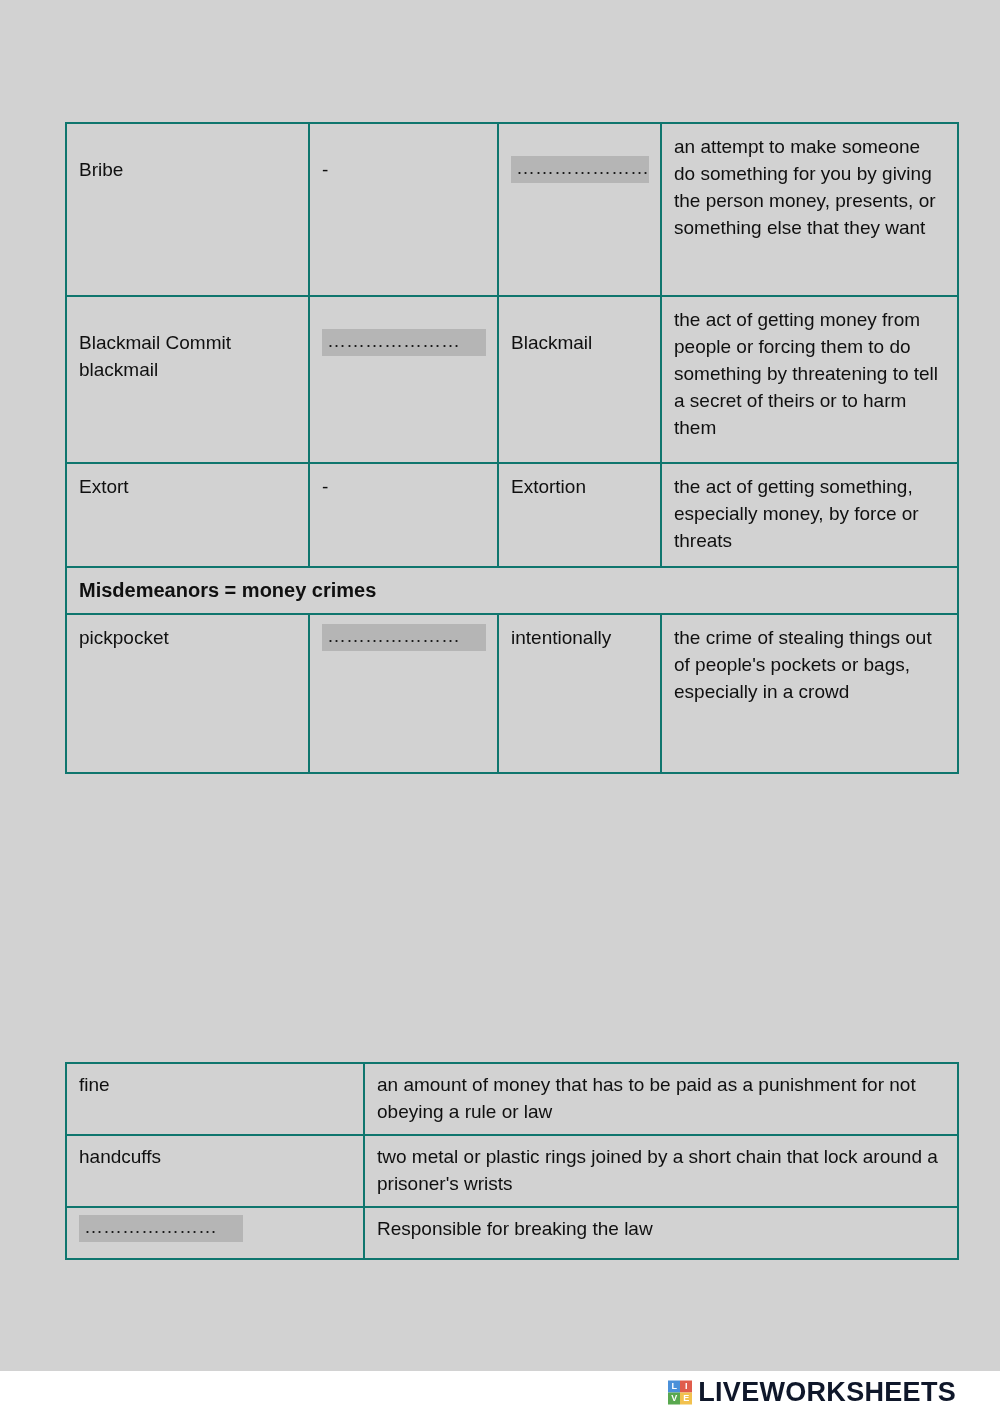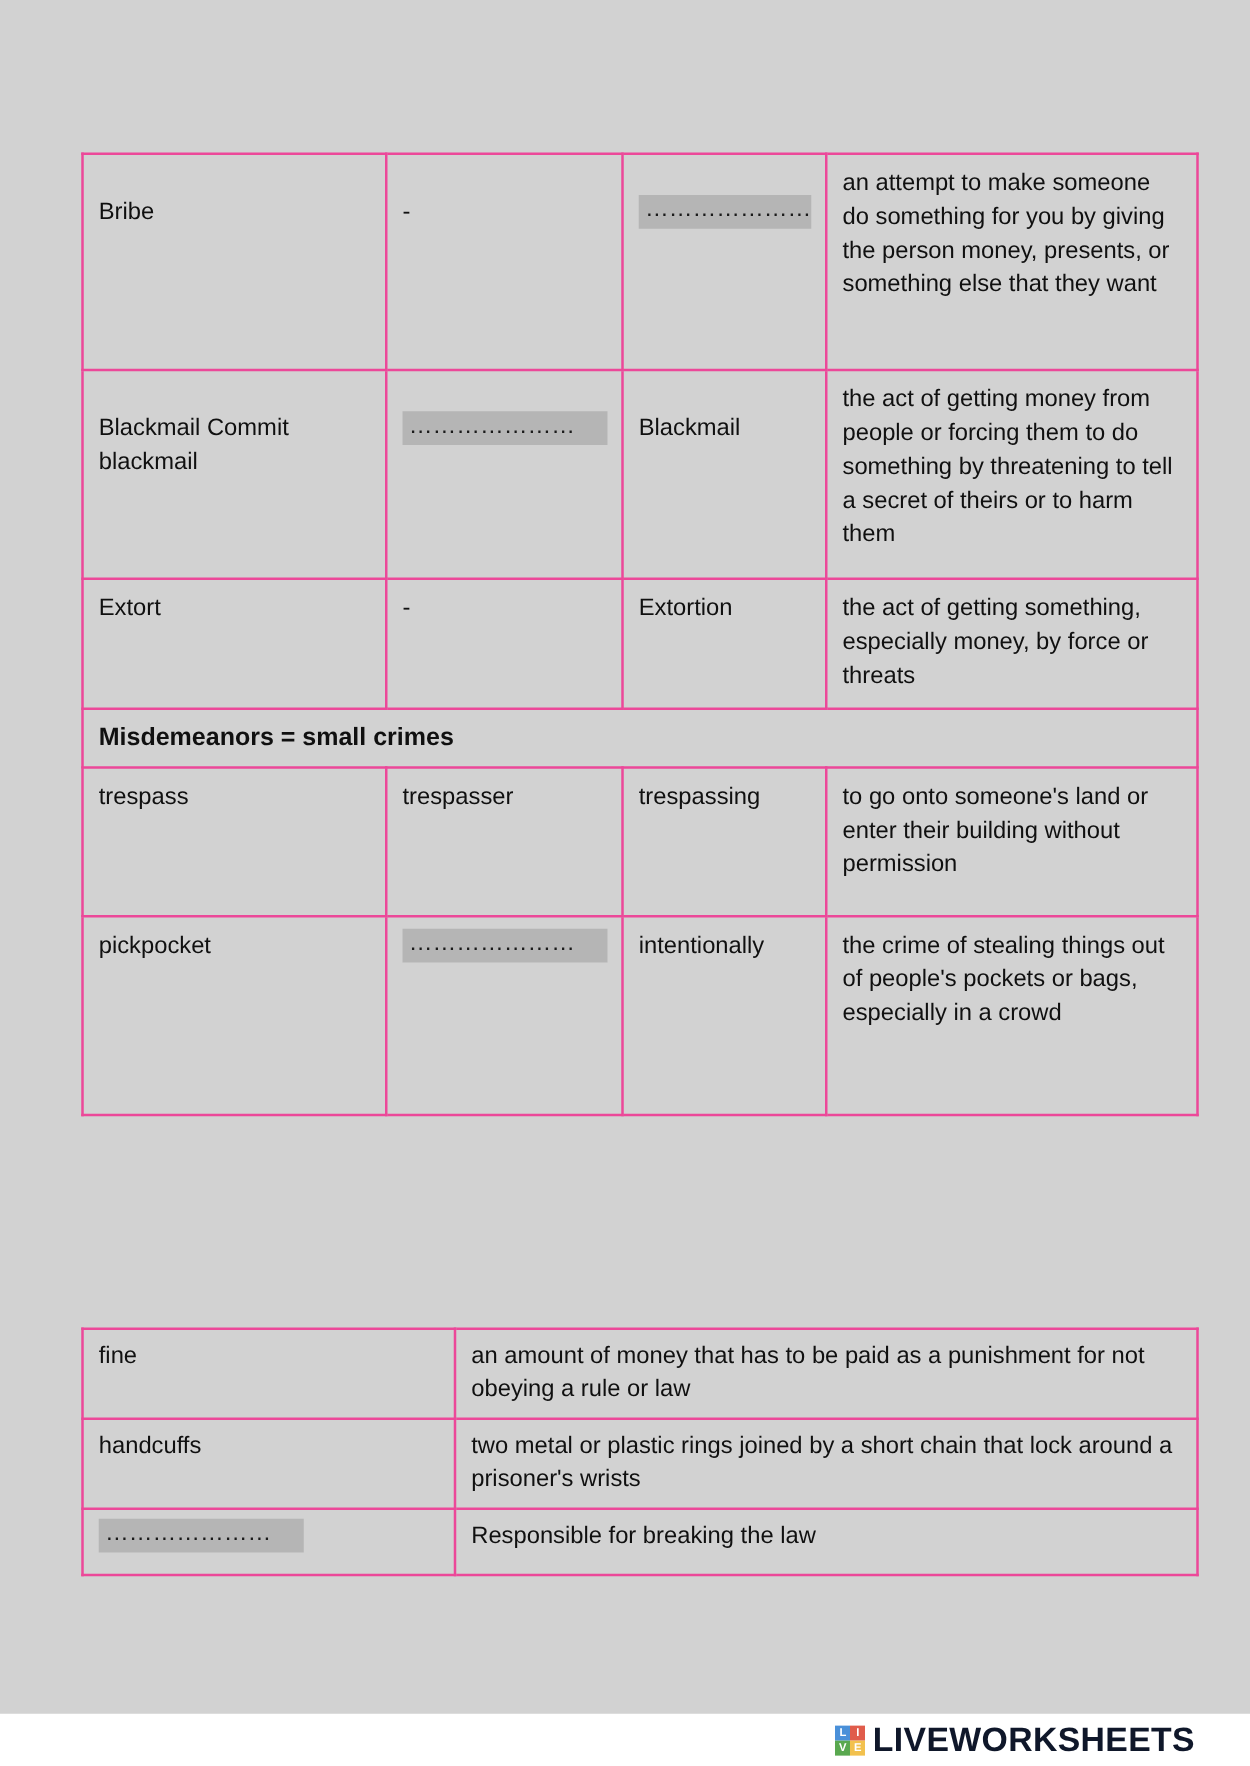--- a/index.html
+++ b/index.html
@@ -10,21 +10,21 @@
     position: relative;
     width: 1000px;
     height: 1413px;
     background: #d2d2d2;
     overflow: hidden;
   }
 
   table { border-collapse: collapse; table-layout: fixed; }
 
   td {
-    border: 2px solid #ec4899;
+    border: 2px solid #0f766e;
     vertical-align: top;
     padding: 9px 12px;
     font-size: 19px;
     line-height: 27px;
     color: #101010;
     overflow: hidden;
   }
 
   
   .crimes { position: absolute; left: 65px; top: 122px; width: 892px; }
@@ -135,30 +135,24 @@
       </tr>
 
       <tr class="r2">
         <td>Extort</td>
         <td>-</td>
         <td>Extortion</td>
         <td>the act of getting something, especially money, by force or threats</td>
       </tr>
 
       <tr class="rsec">
-        <td colspan="4" class="section-cell">Misdemeanors = small crimes</td>
+        <td colspan="4" class="section-cell">Misdemeanors = money crimes</td>
       </tr>
 
 
-      <tr class="r4">
-        <td>trespass</td>
-        <td>trespasser</td>
-        <td>trespassing</td>
-        <td>to go onto someone's land or enter their building without permission</td>
-      </tr>
 
       <tr class="r5">
         <td>pickpocket</td>
         <td>
           <div class="blank blank-md">…………………</div>
         </td>
         <td>intentionally</td>
         <td>the crime of stealing things out of people's pockets or bags, especially in a crowd</td>
       </tr>
     </tbody>

